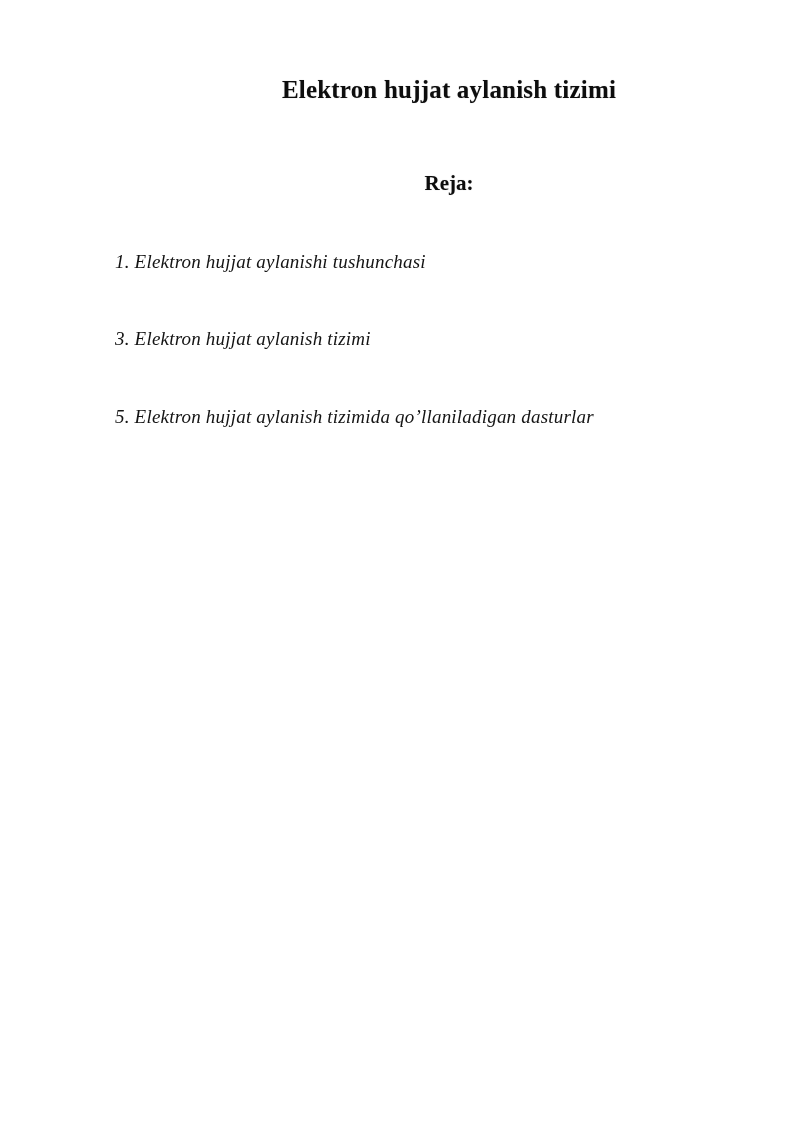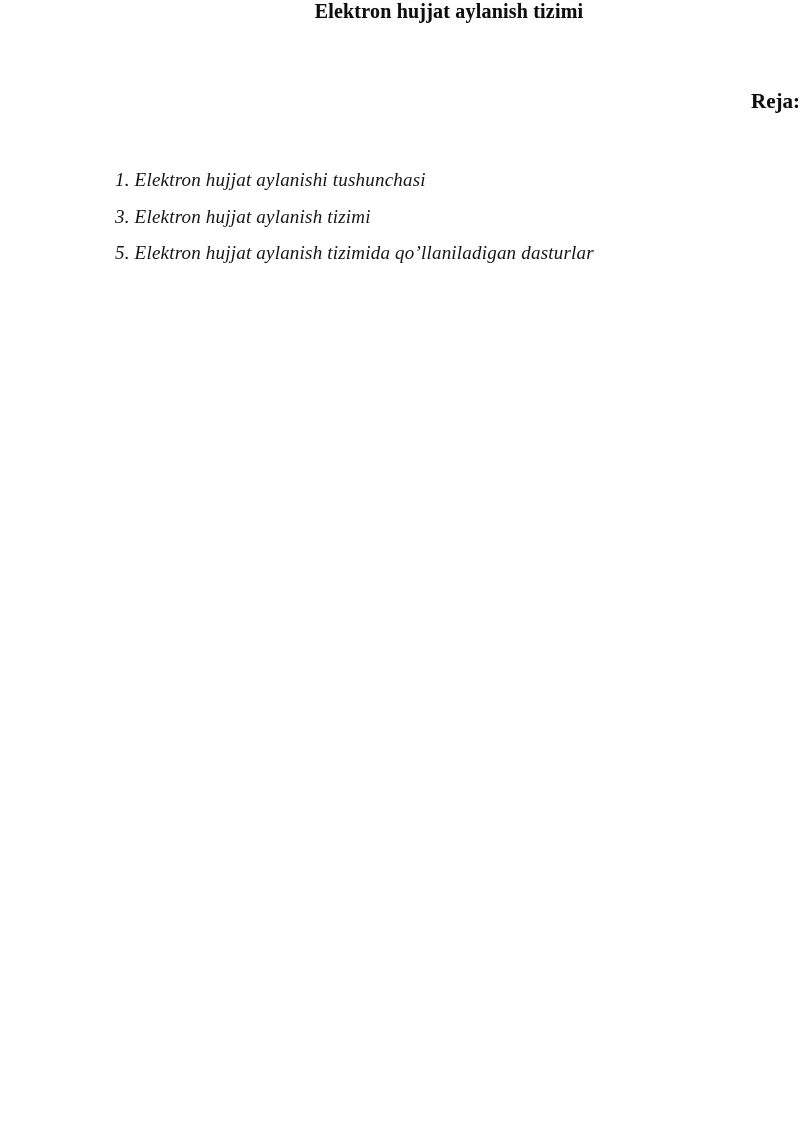--- a/index.html
+++ b/index.html
@@ -16,50 +16,52 @@
     font-family: "Liberation Serif", "DejaVu Serif", serif;
     color: #111111;
   }
   
   .content {
     margin-left: 98px;
     width: 702px;
   }
   .doc-title {
     margin: 0;
+    padding-top: 76px;
     text-align: center;
-    font-size: 20px;
+    font-size: 25px;
     line-height: 1.15;
     font-weight: bold;
     letter-spacing: 0.2px;
     color: #0d0d0d;
     text-shadow: 0 0 1px rgba(0,0,0,0.25);
   }
   .plan-heading {
     margin: 0;
     margin-top: 66px;
-    text-align: right;
+    text-align: center;
     font-size: 21px;
     line-height: 1.15;
     font-weight: bold;
     color: #0d0d0d;
     text-shadow: 0 0 1px rgba(0,0,0,0.25);
   }
   .plan-list {
     margin: 0;
     margin-top: 49px;
     padding-left: 17px;
     list-style: none;
     font-style: italic;
     font-size: 19px;
     color: #141414;
   }
   .plan-list li {
     line-height: 36.5px;
     letter-spacing: 0.2px;
+    margin-top: 41px;
   }
 </style>
 </head>
 <body>
 
 <div class="page">
   <div class="content">
 
     <h1 class="doc-title">Elektron hujjat aylanish tizimi</h1>
 

